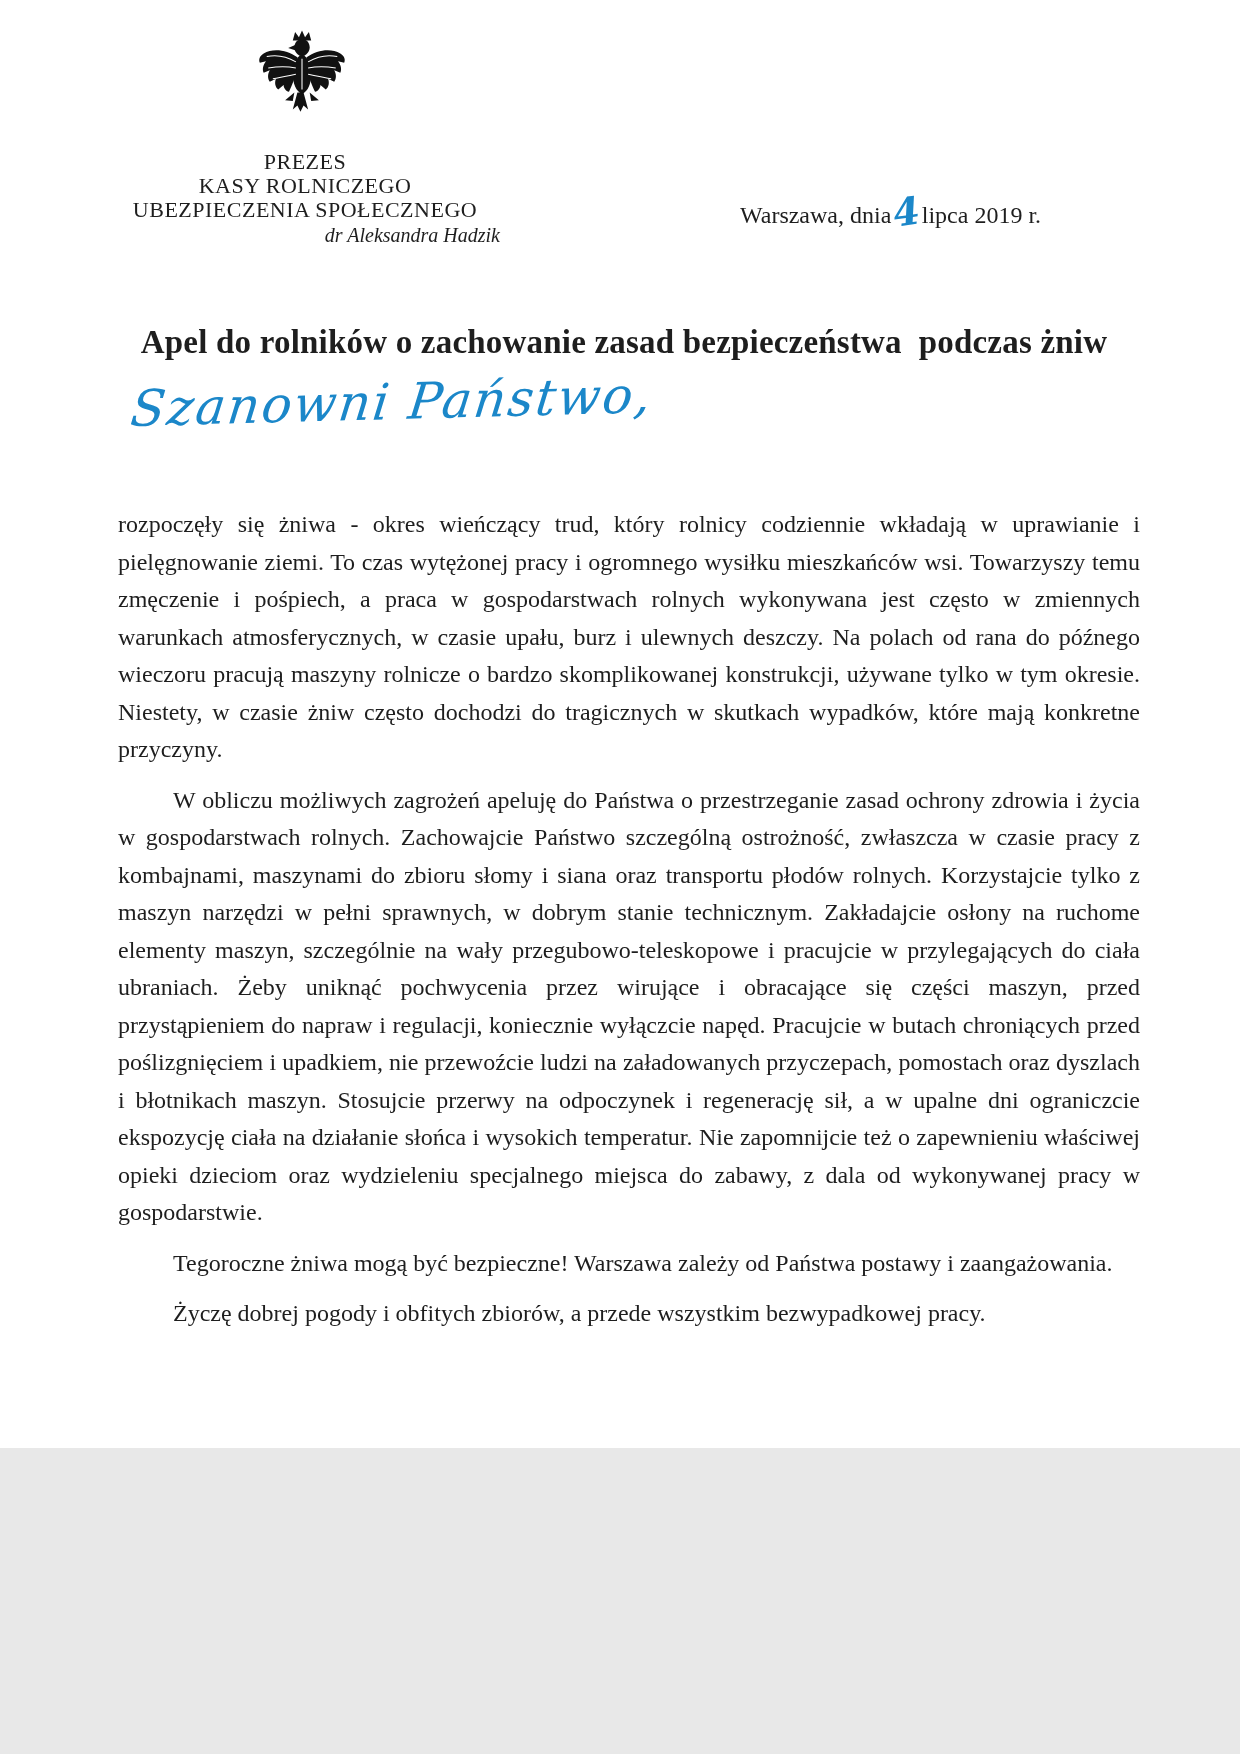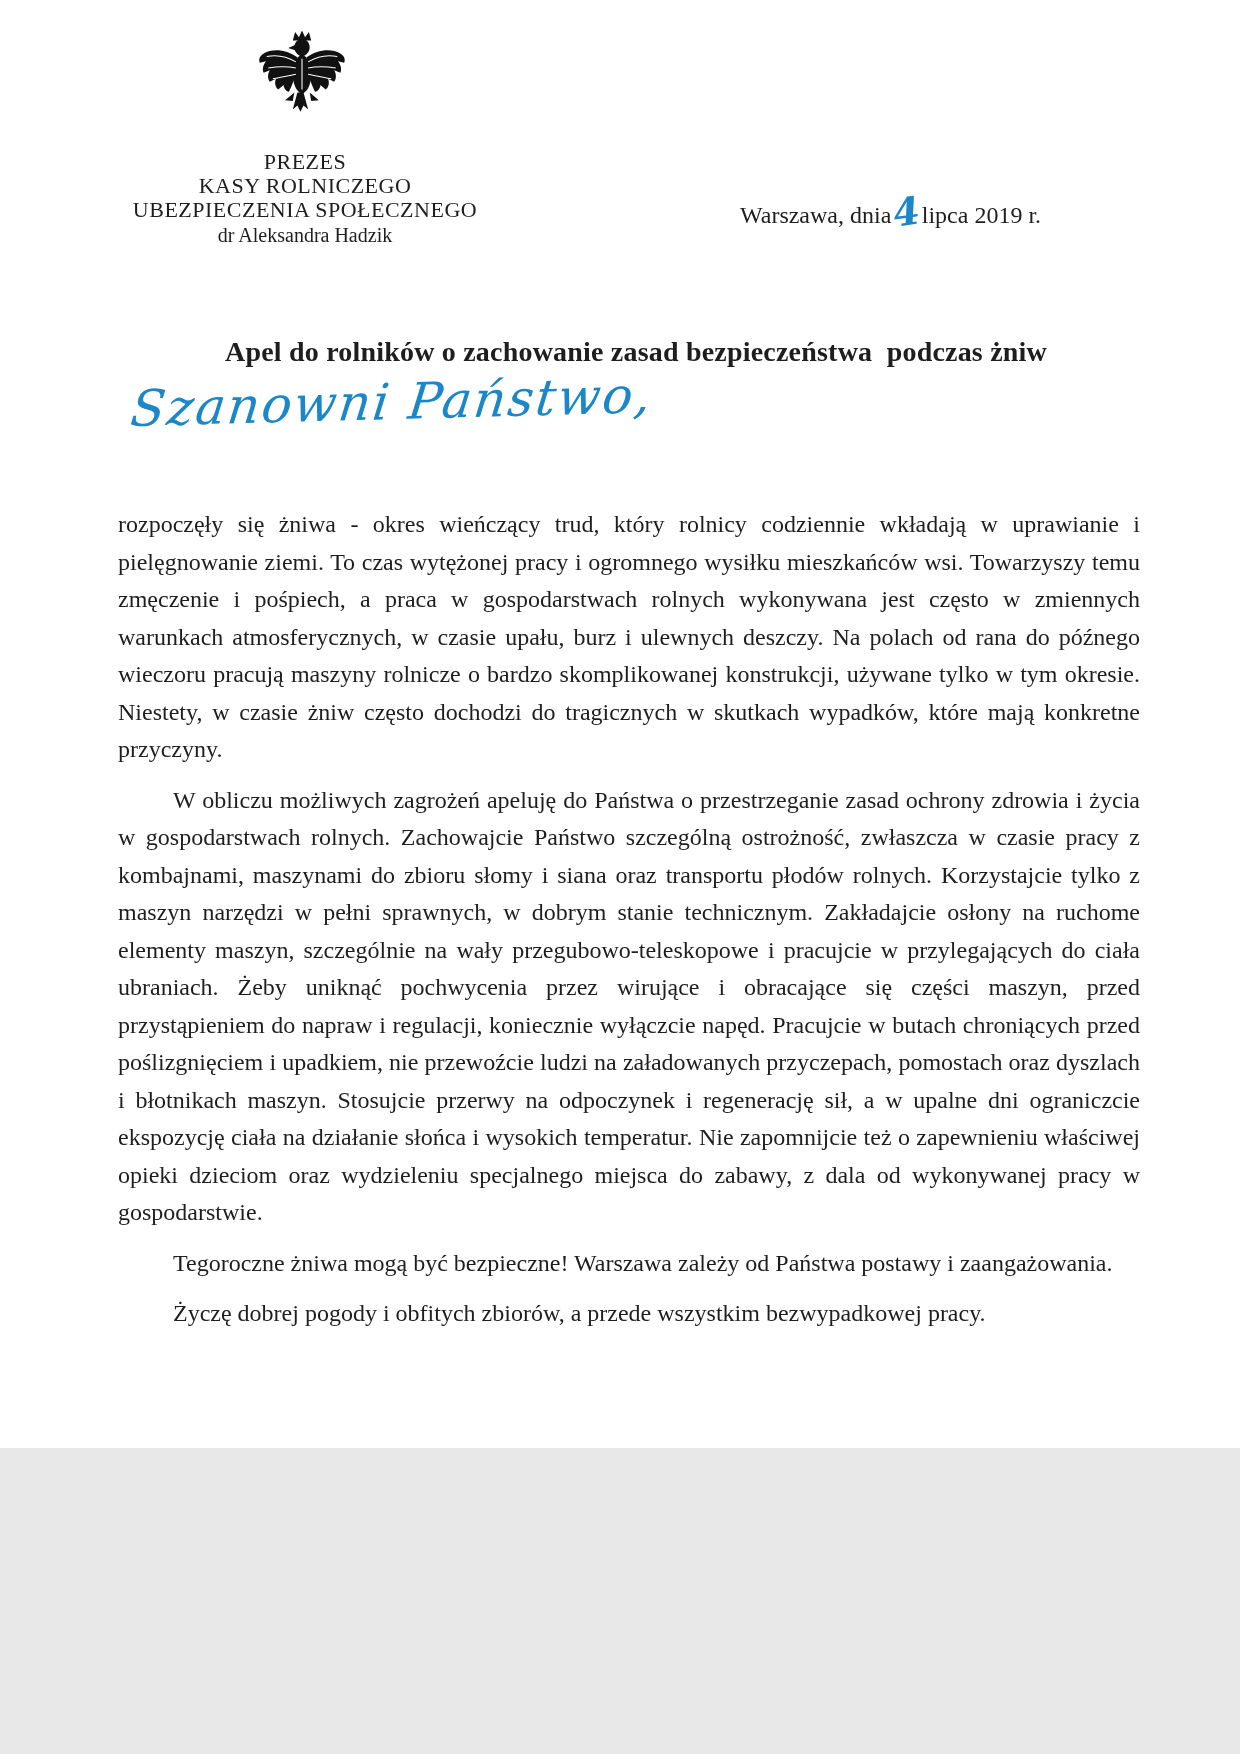--- a/index.html
+++ b/index.html
@@ -9,35 +9,35 @@
     background:#ffffff;
     margin:0 auto;
     font-family:"Liberation Serif", serif;
     color:#1e1e1e;
     overflow:hidden;
   }
   .emblem{position:absolute;left:256px;top:26px;width:92px;height:104px;}
   .emblem svg{width:100%;height:100%;}
   .sender{position:absolute;left:110px;top:150px;width:390px;text-align:center;}
   .office-line{font-size:22px;line-height:24px;letter-spacing:0.5px;}
-  .official-name{font-size:20px;line-height:24px;margin-top:1px;}
+  .official-name{font-size:20px;line-height:24px;font-style:italic;margin-top:1px;text-align:right;}
   .dateline{
     position:absolute;left:740px;top:200px;width:420px;
     font-size:24px;display:flex;align-items:baseline;gap:2px;white-space:nowrap;
   }
   .hand-day{
     color:#1b87c9;
     font-family:"DejaVu Serif", serif;
     font-style:italic;font-size:38px;line-height:20px;
     display:inline-block;transform:rotate(-8deg) translateY(2px);
     font-weight:bold;
   }
   .title{
     position:absolute;left:110px;top:320px;width:1020px;
-    margin:16px;text-align:center;font-size:28px;font-weight:bold;
+    margin:4px;text-align:center;font-size:33px;font-weight:bold;
     white-space:pre-wrap;letter-spacing:0.2px;
   }
   .greeting{
     position:absolute;left:128px;top:380px;
     color:#1b87c9;
     font-family:"DejaVu Serif", serif;
     font-style:italic;font-size:50px;
     letter-spacing:2px;
     transform:rotate(-1.5deg) skewX(-8deg);
     transform-origin:left bottom;

